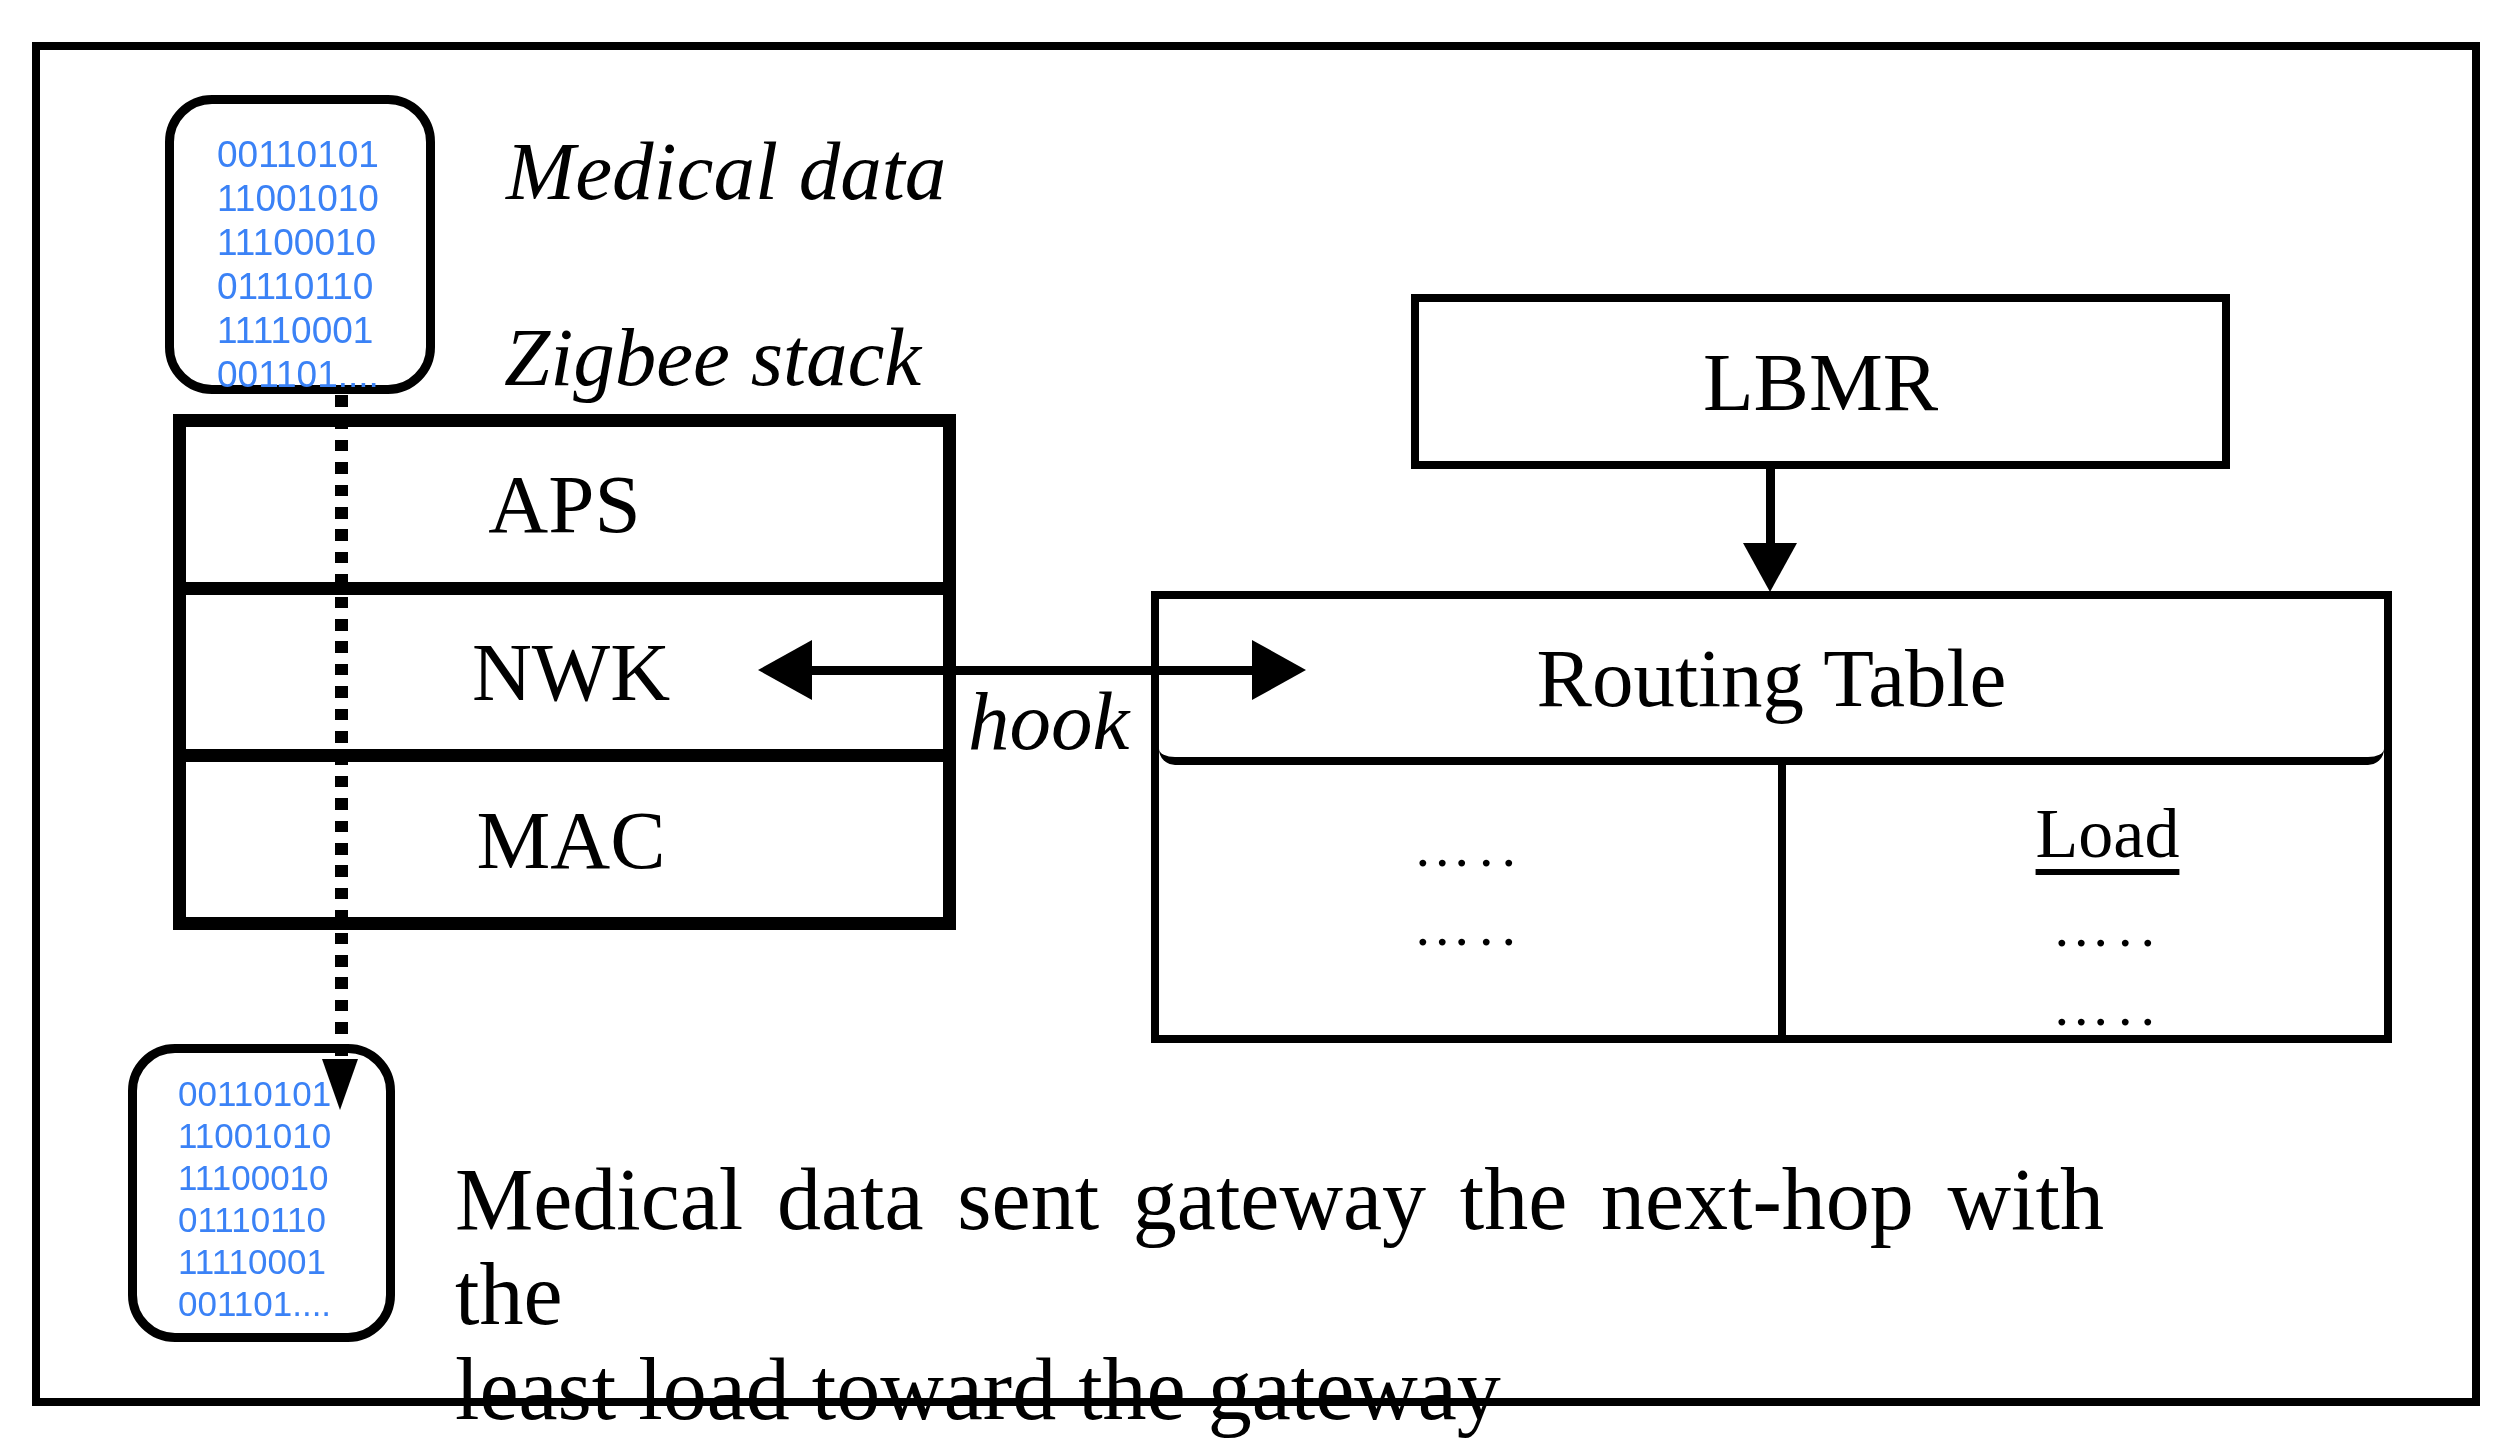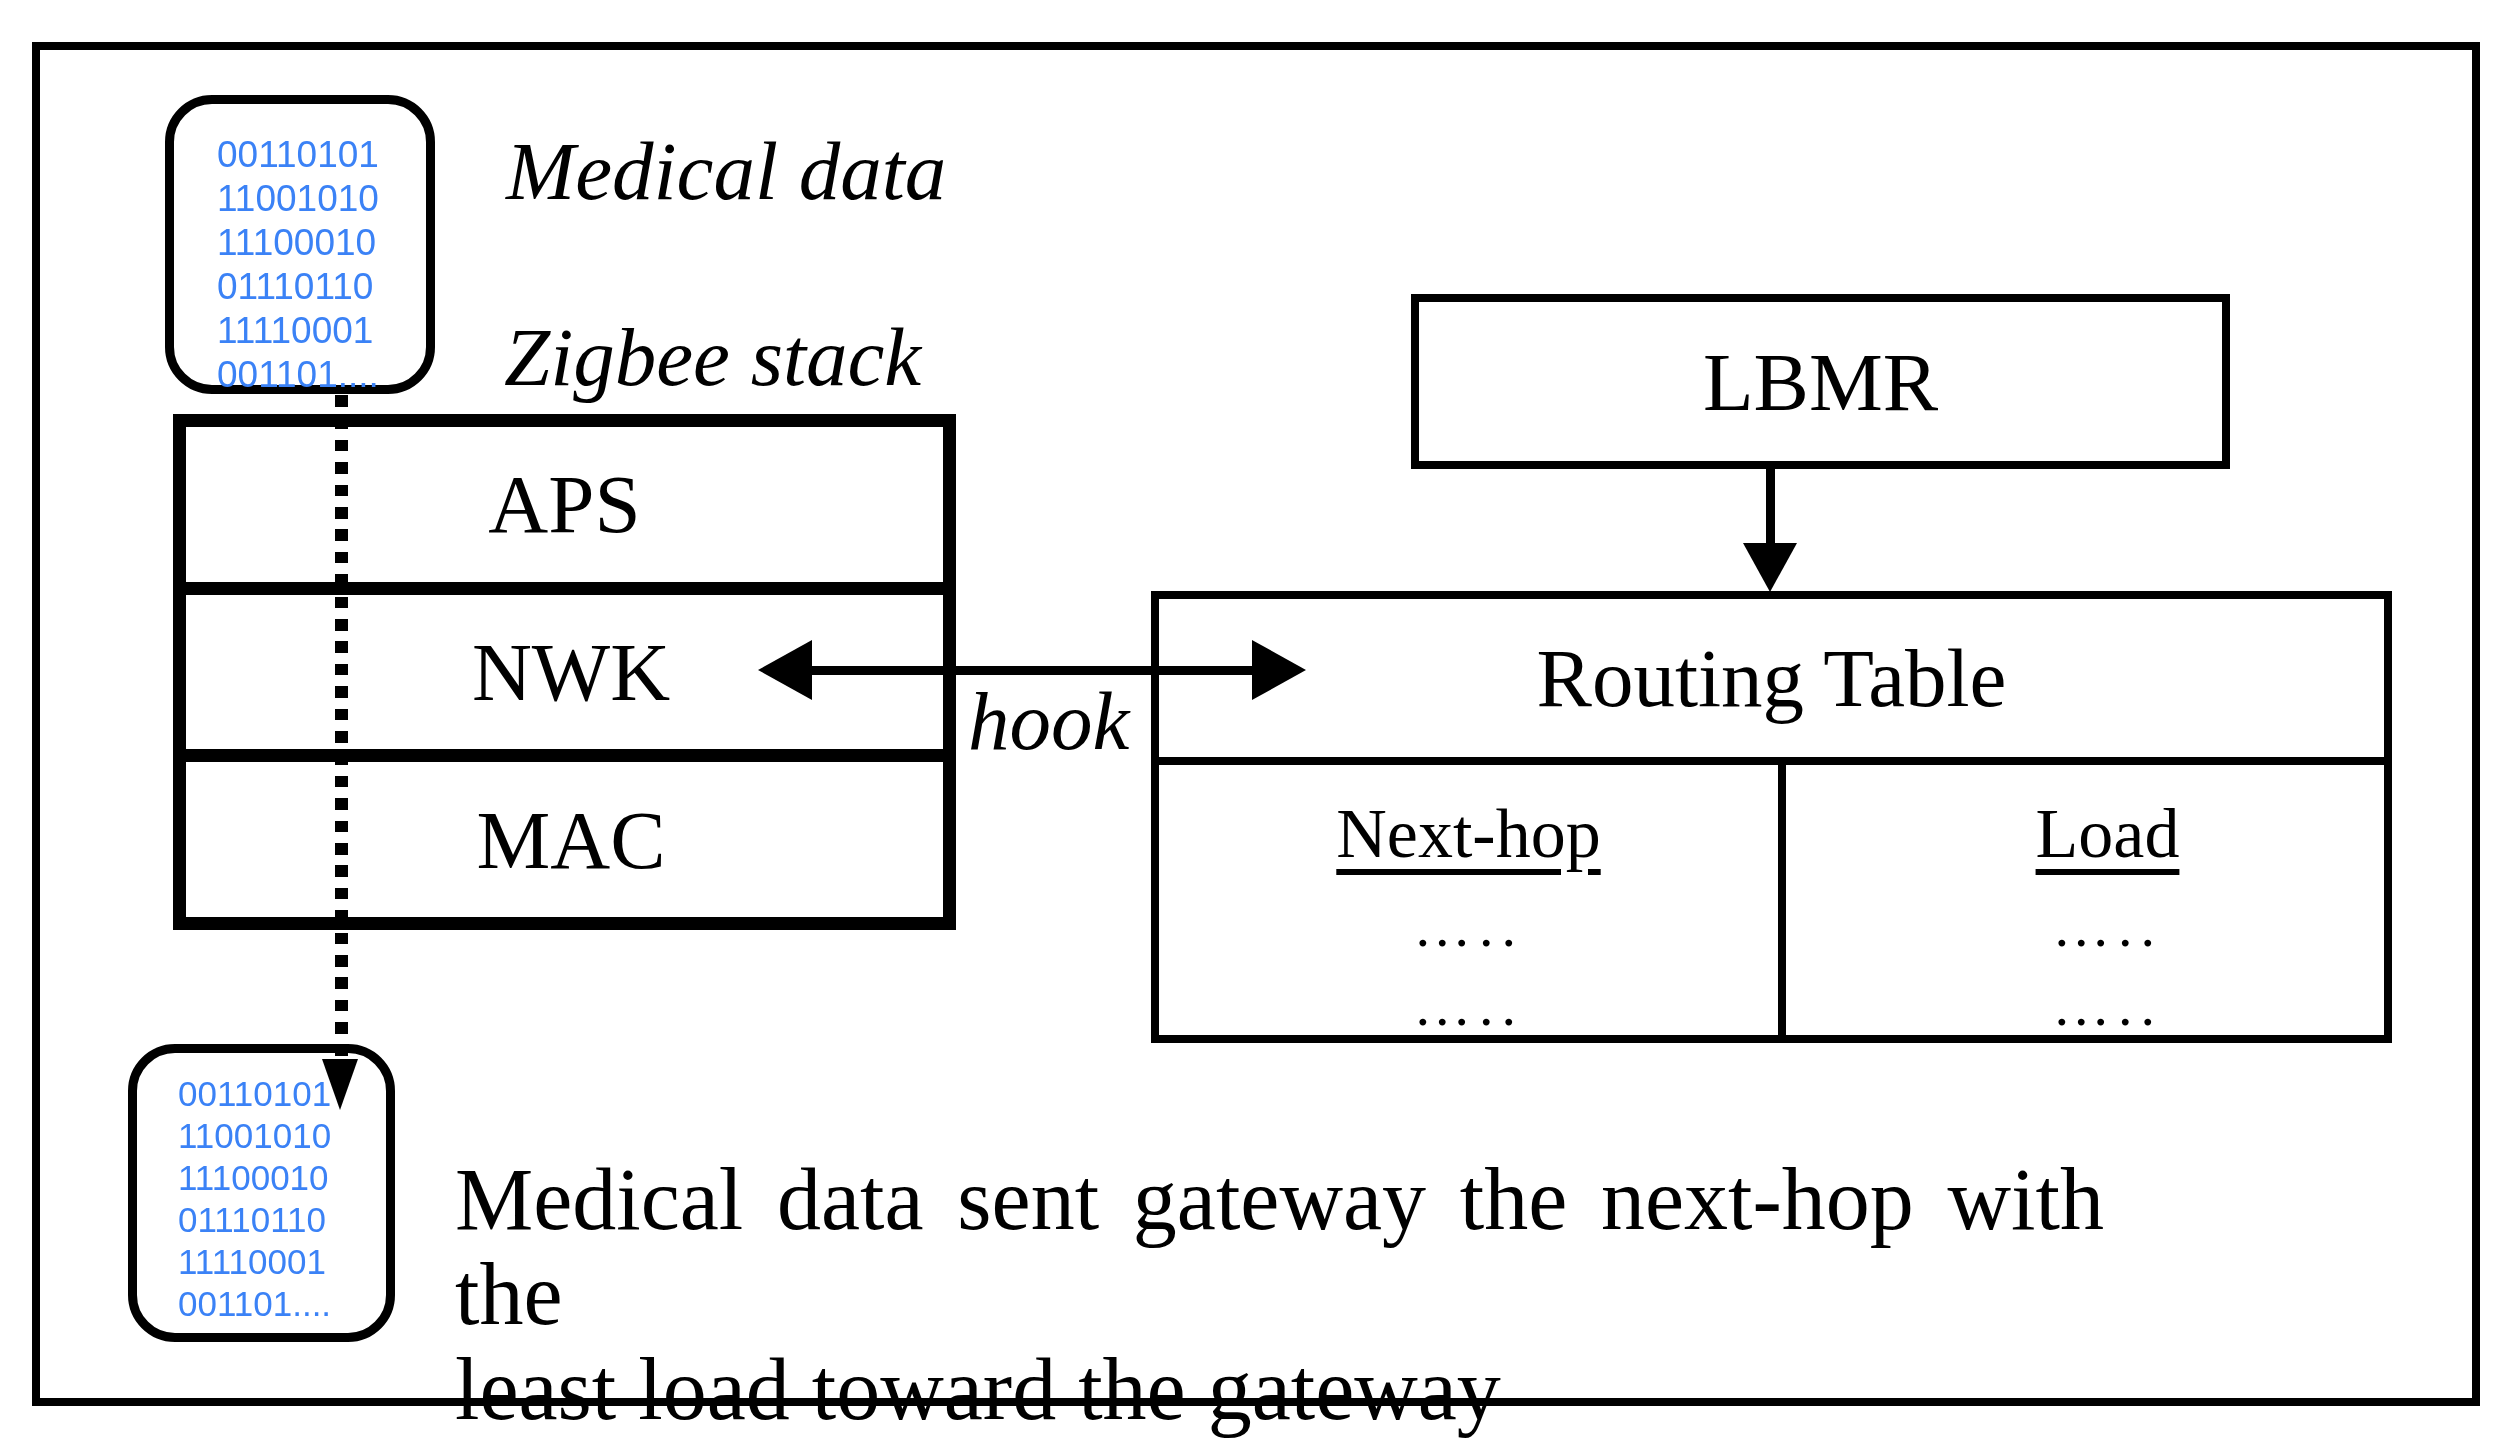--- a/index.html
+++ b/index.html
@@ -106,20 +106,21 @@
     border: 8.8px solid #000;
     display: flex; flex-direction: column;
     background: #fff;
     z-index: 1;
   }
   .rtable-header {
     height: 170px;
     border-bottom: 8.8px solid #000;
     display: flex; align-items: center; justify-content: center;
     font-size: 83px;
+    border-radius: 16px;
   }
   .rtable-body { flex: 1; display: flex; }
   .rtable-col {
     display: flex; flex-direction: column; align-items: center;
     padding-top: 29px;
   }
   .rtable-col-nexthop { width: 627px; border-right: 8.8px solid #000; }
   .rtable-col-load { flex: 1; padding-left: 45px; }
   .col-header {
     font-size: 70px;
@@ -198,21 +199,20 @@
 <div class="abs lbmr">
   <span>LBMR</span>
 </div>
 <div class="abs lbmr-arrow-line"></div>
 <div class="abs lbmr-arrowhead"></div>
 
 <div class="abs rtable">
   <div class="rtable-header">Routing Table</div>
   <div class="rtable-body">
     <div class="rtable-col rtable-col-nexthop">
-      <div class="col-header">Next-hop</div>
       <div class="dots-row dots-1">…..</div>
       <div class="dots-row dots-2">…..</div>
     </div>
     <div class="rtable-col rtable-col-load">
       <div class="col-header">Load</div>
       <div class="dots-row dots-1">…..</div>
       <div class="dots-row dots-2">…..</div>
     </div>
   </div>
 </div>

